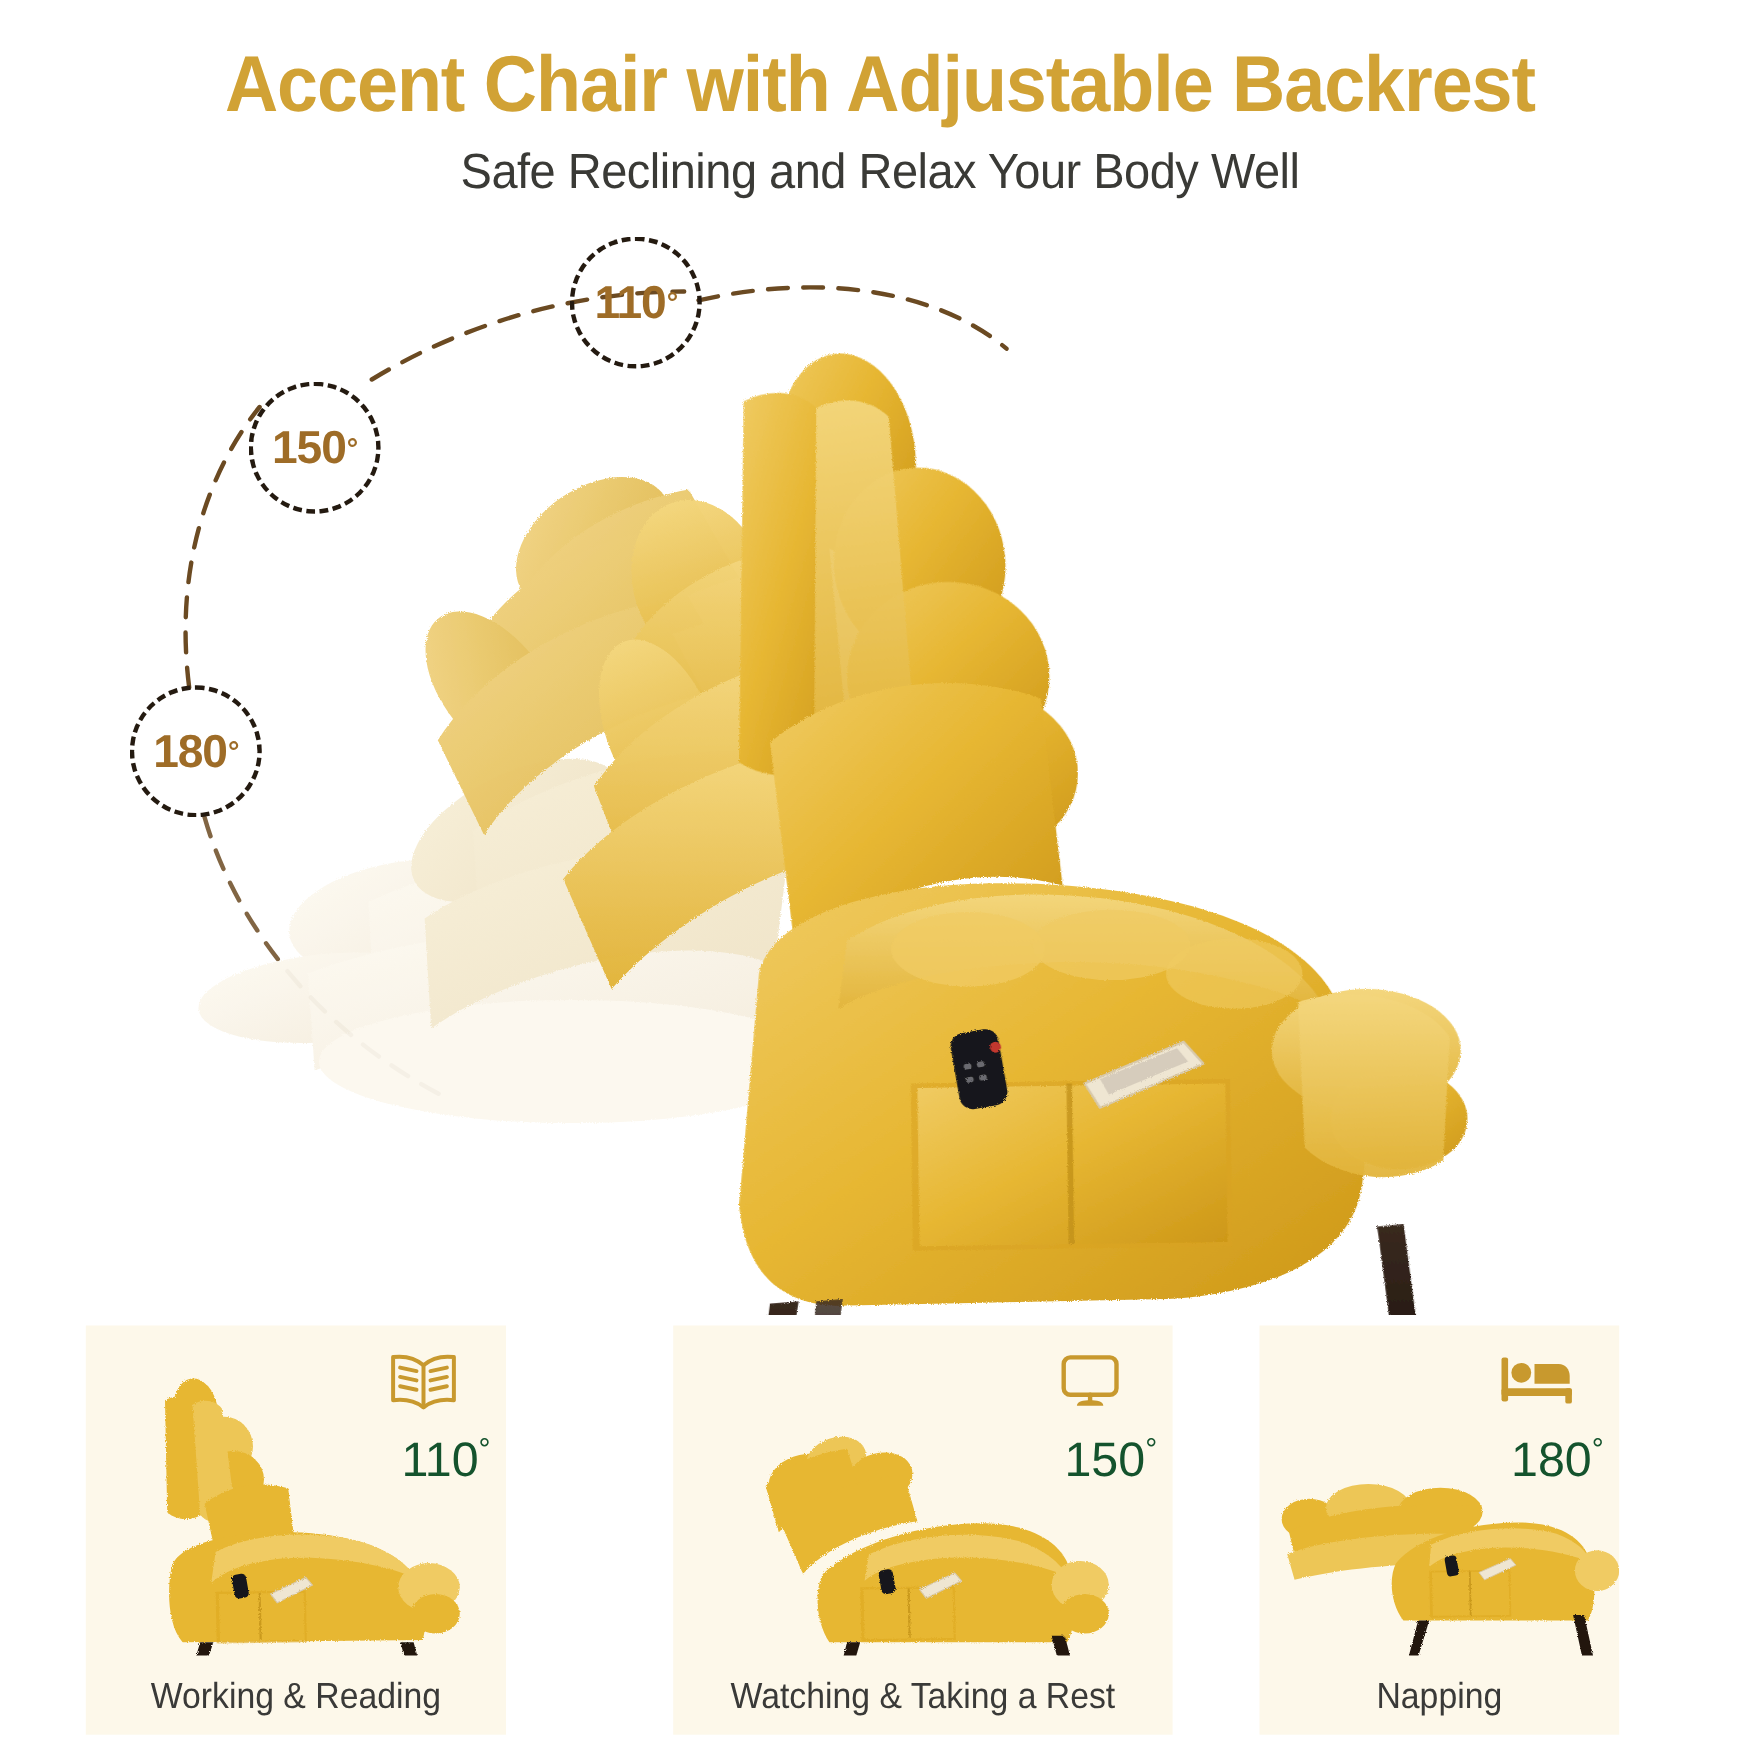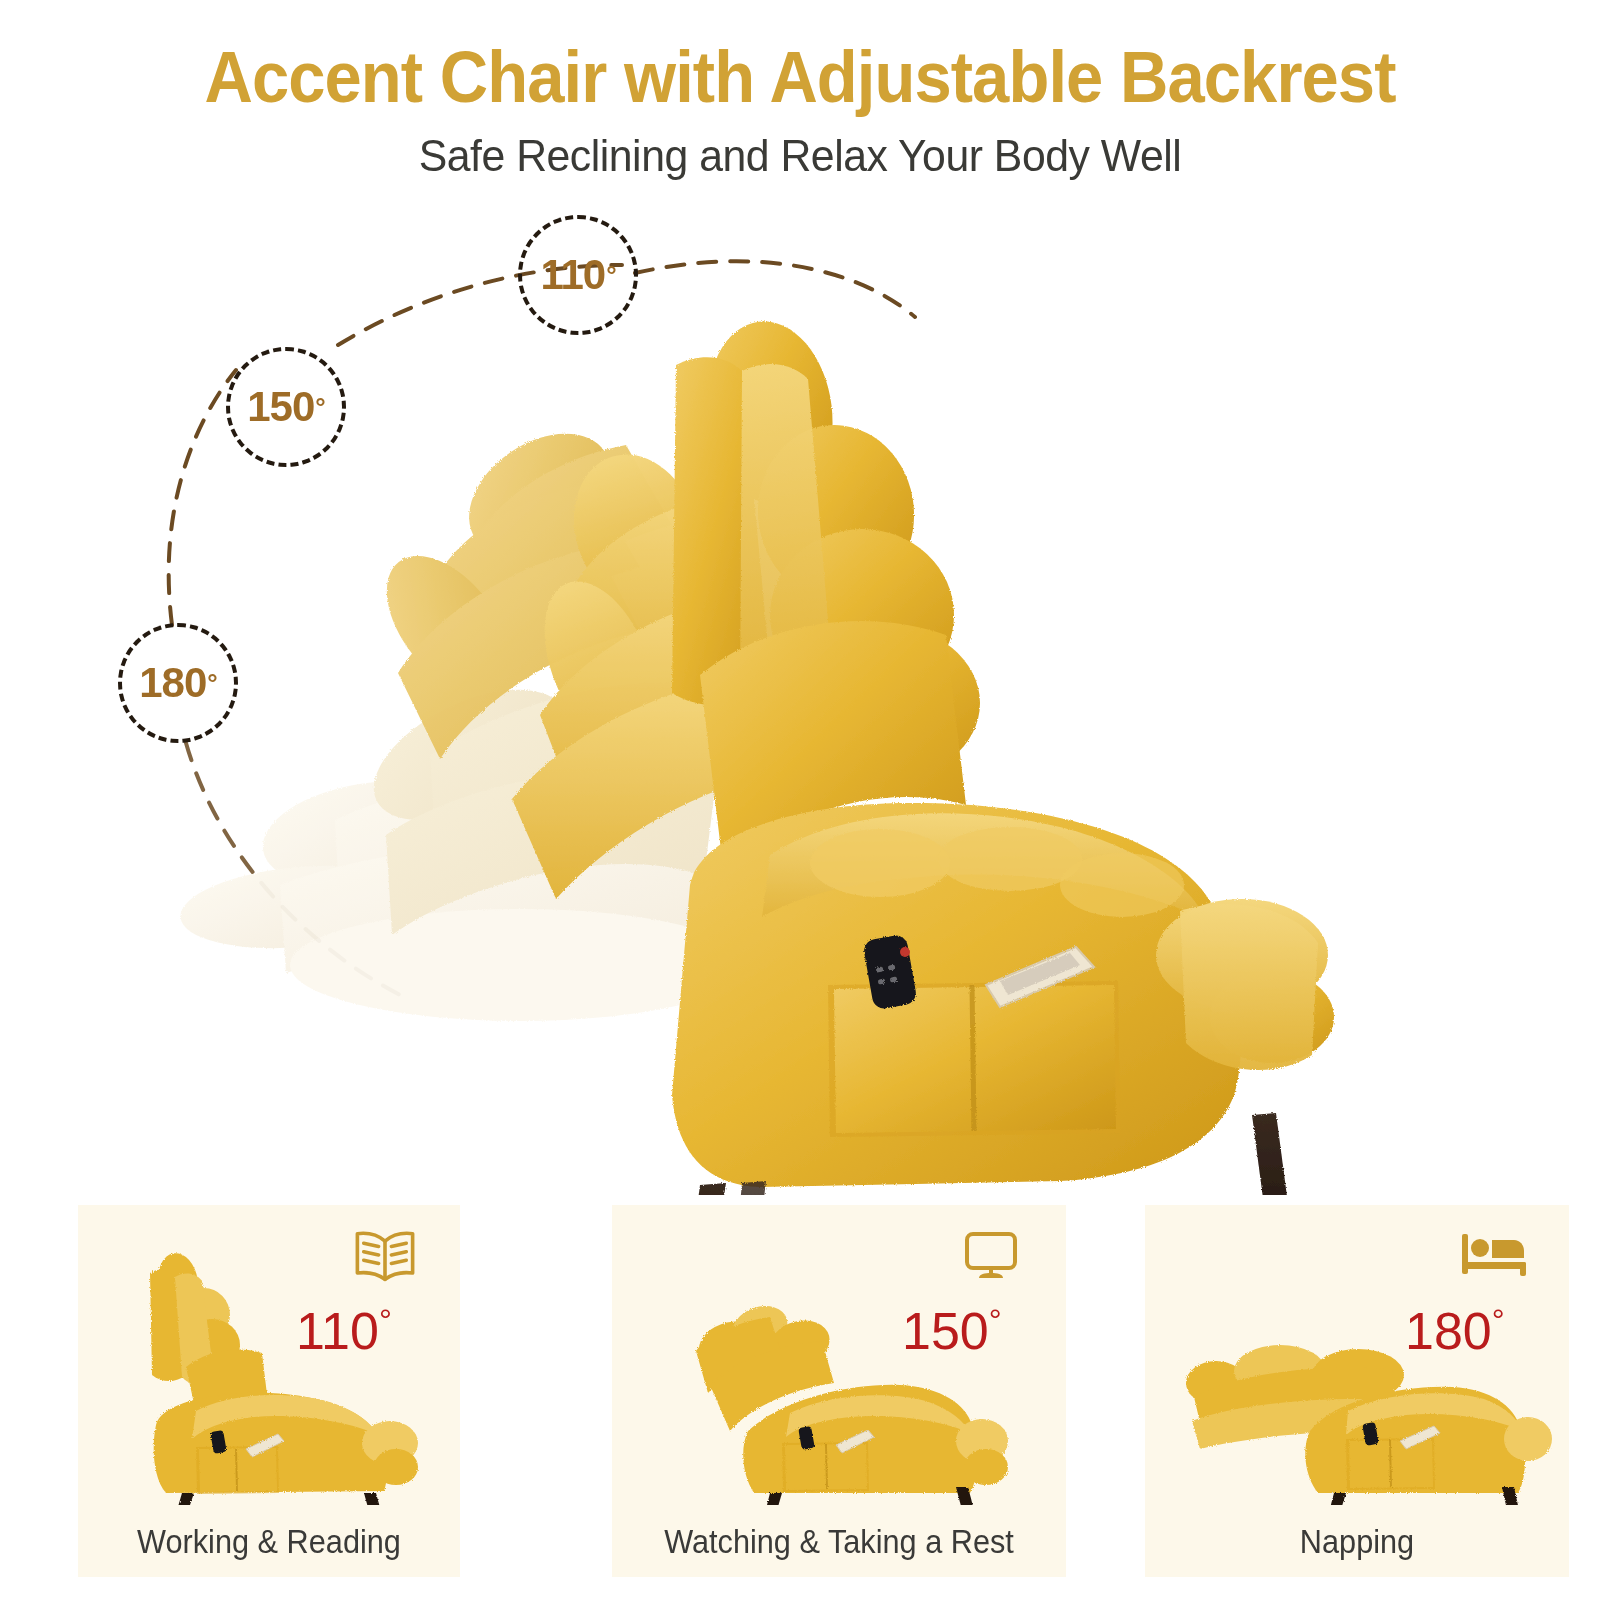--- a/index.html
+++ b/index.html
@@ -36,27 +36,27 @@
   #badge150{left:226px;top:152px;width:112px;height:112px;font-size:42px;}
   #badge180{left:118px;top:428px;width:112px;height:112px;font-size:42px;}
 
   
   .panels{position:absolute;left:0;top:1205px;width:1600px;height:390px;}
   .panel{
     position:absolute;top:0;height:372px;background:#fdf8ea;overflow:hidden;
   }
   #panel0{left:78px;width:382px;}
   #panel1{left:612px;width:454px;}
-  #panel2{left:1145px;width:424px;}
+  #panel2{left:1145px;width:327px;}
 
   .panel-icon{position:absolute;right:0;top:10px;width:150px;height:82px;
               display:flex;align-items:center;justify-content:center;}
   .panel-angle{
-    position:absolute;right:14px;top:96px;width:150px;text-align:left;
-    font-size:52px;color:#b91c1c;font-weight:normal;letter-spacing:0px;
+    position:absolute;right:14px;top:96px;width:150px;text-align:right;
+    font-size:44px;color:#14532d;font-weight:normal;letter-spacing:0px;
   }
   .panel-angle .deg{font-size:.62em;vertical-align:super;}
   .panel-caption{
     position:absolute;left:0;bottom:16px;width:100%;text-align:center;
     font-size:33px;color:#3a3a38;transform:scaleX(.93);
     white-space:nowrap;
   }
   .panel-fig{position:absolute;left:0;top:30px;width:100%;height:270px;}
 </style>
 </head>

